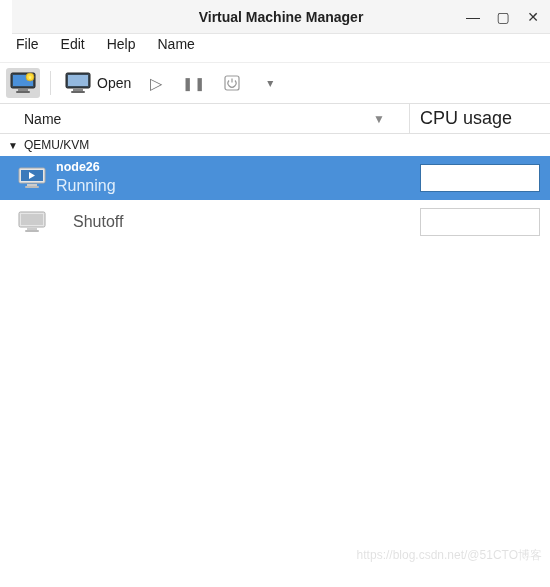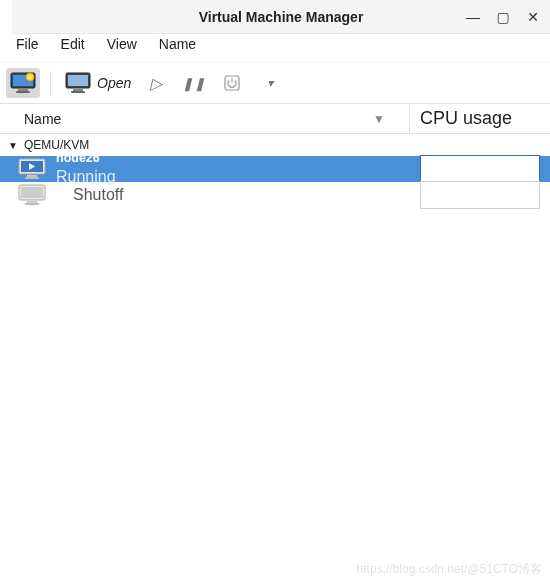--- a/index.html
+++ b/index.html
@@ -7,66 +7,66 @@
 
 .titlebar { height: 34px; background: #f5f5f5; border-bottom: 1px solid #e5e5e5; display: flex; align-items: center; justify-content: center; position: relative; margin-left: 12px; }
 .titlebar .title { font-weight: bold; font-size: 14px; }
 .win-controls { position: absolute; right: 4px; top: 0; height: 100%; display: flex; align-items: center; gap: 4px; }
 .win-btn { width: 26px; height: 24px; display: flex; align-items: center; justify-content: center; font-size: 14px; color: #333; cursor: default; }
 
 .menubar { height: 28px; display: flex; align-items: flex-start; padding: 0 6px; gap: 2px; }
 .menu-item { padding: 2px 10px; font-size: 14px; cursor: default; }
 
 .toolbar { height: 42px; border-top: 1px solid #eee; border-bottom: 1px solid #e0e0e0; display: flex; align-items: center; padding: 0 6px; gap: 4px; }
-.tbtn { height: 30px; min-width: 34px; display: flex; align-items: center; justify-content: center; padding: 0 4px; gap: 6px; border-radius: 3px; cursor: default; color: #777; font-style: italic; }
+.tbtn { height: 30px; min-width: 34px; display: flex; align-items: center; justify-content: center; padding: 0 4px; gap: 6px; border-radius: 3px; cursor: default; color: #777; }
 .tbtn.enabled { color: #222; }
 .tbtn.active { background: #d8d8d8; }
 .tsep { width: 1px; height: 24px; background: #ddd; margin: 0 6px; }
 .open-label { font-size: 14px; color: #222; }
 
 .headers { height: 30px; border-bottom: 1px solid #e0e0e0; display: flex; align-items: center; }
 .h-name { flex: 0 0 410px; display: flex; align-items: center; justify-content: space-between; padding: 0 24px; border-right: 1px solid #e0e0e0; height: 100%; font-size: 14px; cursor: default; }
 .h-cpu { flex: 1; padding: 0 10px; font-size: 18px; cursor: default; }
 .sort-arrow { color: #888; font-size: 12px; }
 
 .tree { height: 450px; overflow: auto; position: relative; }
 .group { display: flex; align-items: center; gap: 6px; padding: 4px 8px; font-size: 12px; cursor: default; }
 .group .arrow { font-size: 10px; }
 
-.vm-row { height: 26px; display: flex; align-items: center; padding-left: 18px; }
+.vm-row { height: 44px; display: flex; align-items: center; padding-left: 18px; }
 .vm-row.selected { background: #4a90d9; color: #fff; }
 .vm-icon { width: 28px; height: 22px; margin-right: 10px; flex-shrink: 0; }
 .vm-text { display: flex; flex-direction: column; line-height: 1.25; flex: 1; }
 .vm-name { font-weight: bold; font-size: 12.5px; }
 .vm-state { font-size: 16px; }
 .vm-row:not(.selected) .vm-state { color: #555; margin-left: 17px; }
 .vm-row.selected .vm-state { color: #e0eefb; }
 .cpu-cell { width: 120px; height: 28px; border: 1px solid #cfcfcf; background: #fff; margin-right: 10px; flex-shrink: 0; }
 .vm-row.selected .cpu-cell { border-color: #3570a8; }
 
 .monitor-svg { display: block; }
 
-.watermark { position: absolute; right: 8px; bottom: 6px; font-size: 12px; color: rgba(0,0,0,0.12); pointer-events: none; }
+.watermark { position: absolute; right: 8px; bottom: 20px; font-size: 12px; color: rgba(0,0,0,0.12); pointer-events: none; }
 </style>
 </head>
 <body>
 
 <div class="titlebar">
   <span class="title">Virtual Machine Manager</span>
   <div class="win-controls">
     <div class="win-btn">—</div>
     <div class="win-btn">▢</div>
     <div class="win-btn">✕</div>
   </div>
 </div>
 
 <div class="menubar">
   <div class="menu-item">File</div>
   <div class="menu-item">Edit</div>
-  <div class="menu-item">View</div>
+  <div class="menu-item">Help</div>
   <div class="menu-item">Name</div>
 </div>
 
 <div class="toolbar">
   <div class="tbtn enabled active">
     <svg class="monitor-svg" width="26" height="22" viewBox="0 0 26 22">
       <rect x="1" y="1" width="24" height="15" rx="1.5" fill="#3b4a57" stroke="#222" stroke-width="1"></rect>
       <rect x="3" y="3" width="20" height="11" fill="#4a90d9"></rect>
       <rect x="8" y="17" width="10" height="2" fill="#888"></rect>
       <rect x="6" y="19" width="14" height="2" rx="1" fill="#666"></rect>

